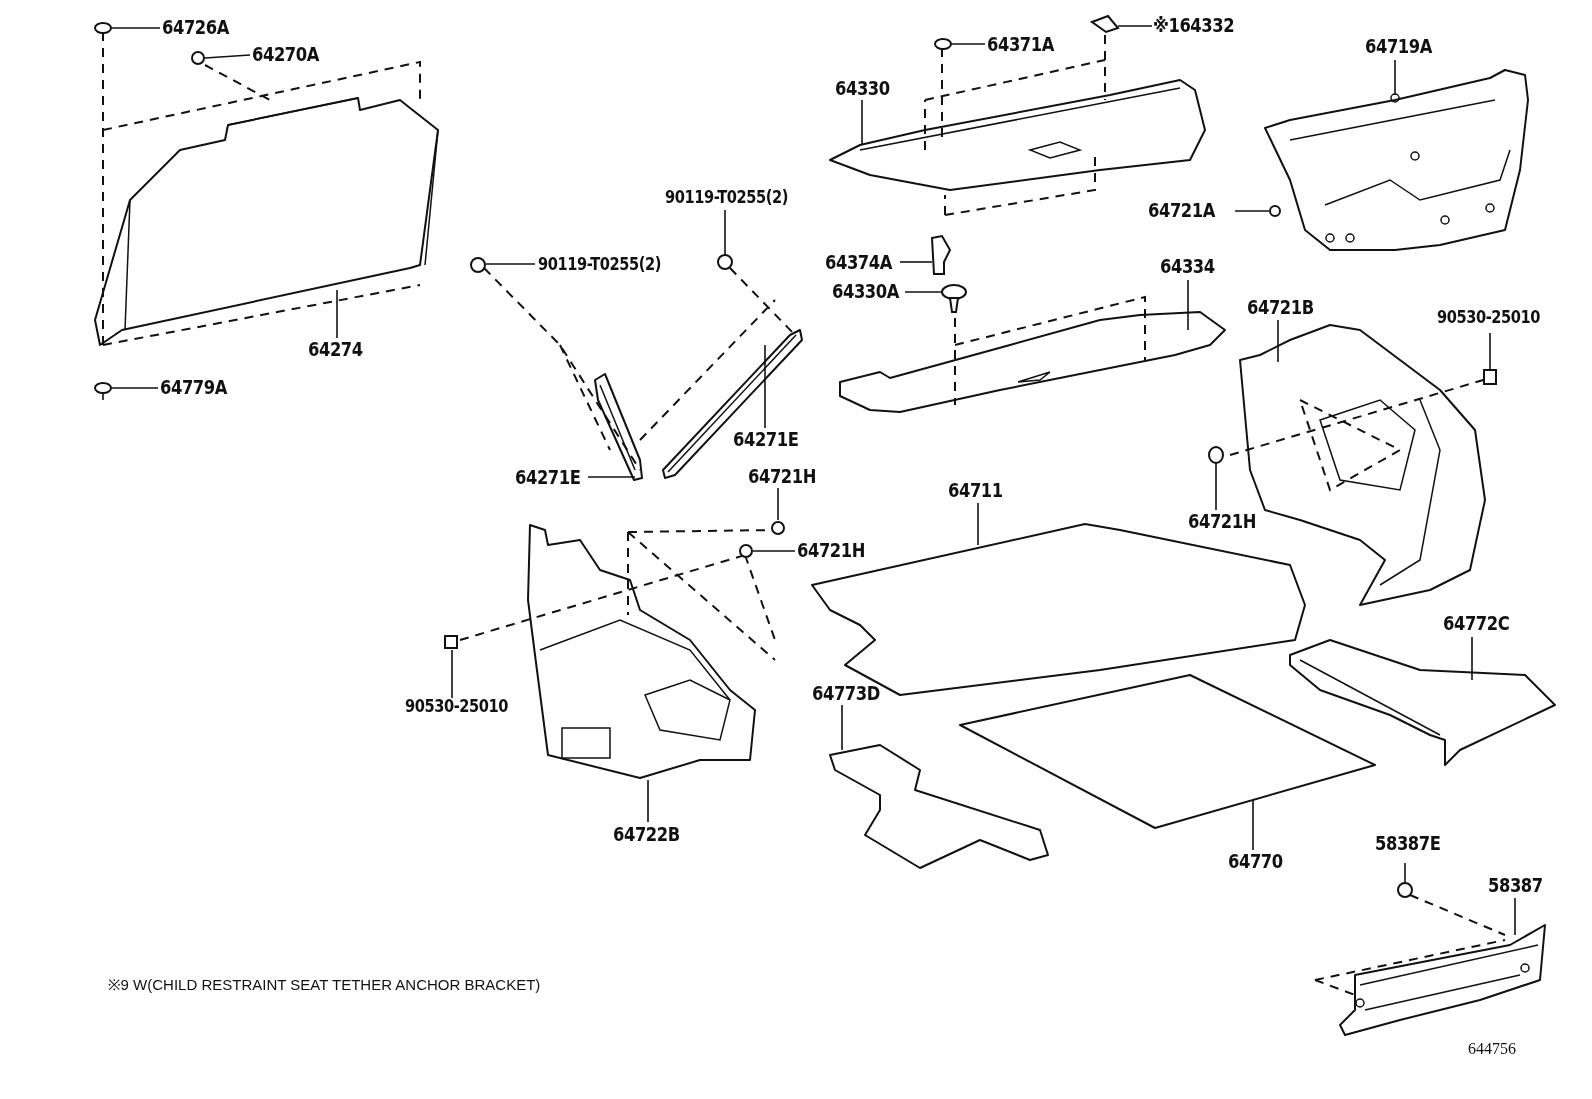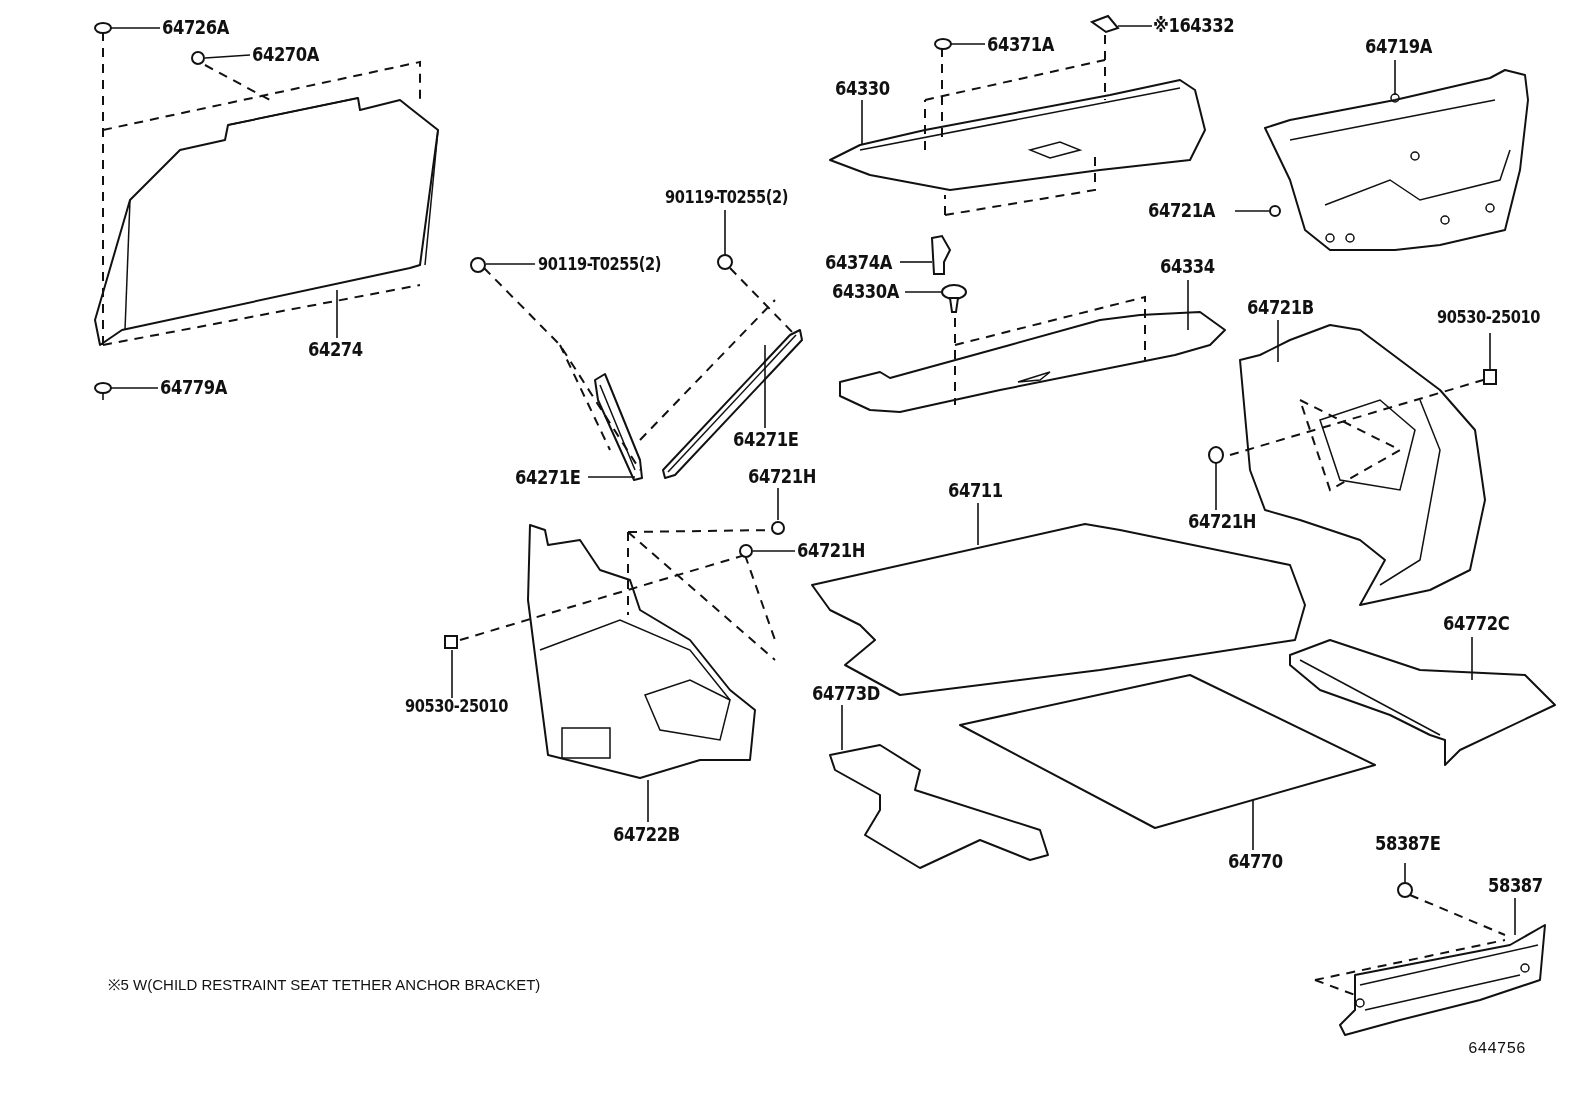--- a/index.html
+++ b/index.html
@@ -5,21 +5,21 @@
   html, body { margin:0; padding:0; background:#ffffff; }
   body { width:1592px; height:1099px; position:relative; overflow:hidden;
          font-family:"DejaVu Sans Condensed","DejaVu Sans", sans-serif; }
   #diagram { position:absolute; left:0; top:0; width:1592px; height:1099px; }
   .lbl { position:absolute; font-family:"DejaVu Sans", sans-serif; font-weight:bold;
          font-size:19px; color:#111; letter-spacing:-0.5px; white-space:nowrap;
          transform:scaleX(0.86); transform-origin:left center; line-height:1; }
   .lbl.sm { font-size:17px; }
   .note { position:absolute; left:108px; top:974px; font-family:"Liberation Sans", sans-serif;
           font-size:15px; color:#111; white-space:nowrap; }
-  .code { position:absolute; left:1468px; top:1040px; font-family:Liberation Mono, monospace;
+  .code { position:absolute; left:1468px; top:1040px; font-family:Liberation Serif, serif;
           font-size:16px; color:#111; }
   svg .part { fill:#fff; stroke:#111; stroke-width:2; stroke-linejoin:round; }
   svg .thin { fill:none; stroke:#111; stroke-width:1.5; }
   svg .dash { fill:none; stroke:#111; stroke-width:2; stroke-dasharray:9 7; }
   svg .lead { fill:none; stroke:#111; stroke-width:1.6; }
   svg .fast { fill:#fff; stroke:#111; stroke-width:2; }
 </style>
 </head>
 <body>
 
@@ -247,14 +247,14 @@
 <span class="lbl" style="left:1247px;top:298px">64721B</span>
 <span class="lbl sm" style="left:1437px;top:309px">90530-25010</span>
 <span class="lbl" style="left:1188px;top:512px">64721H</span>
 <span class="lbl" style="left:948px;top:481px">64711</span>
 <span class="lbl" style="left:1443px;top:614px">64772C</span>
 <span class="lbl" style="left:812px;top:684px">64773D</span>
 <span class="lbl" style="left:1228px;top:852px">64770</span>
 <span class="lbl" style="left:1375px;top:834px">58387E</span>
 <span class="lbl" style="left:1488px;top:876px">58387</span>
 
-<div class="note">※5 W(CHILD RESTRAINT SEAT TETHER ANCHOR BRACKET)</div>
+<div class="note">※9 W(CHILD RESTRAINT SEAT TETHER ANCHOR BRACKET)</div>
 <div class="code">644756</div>
 
 </body></html>

